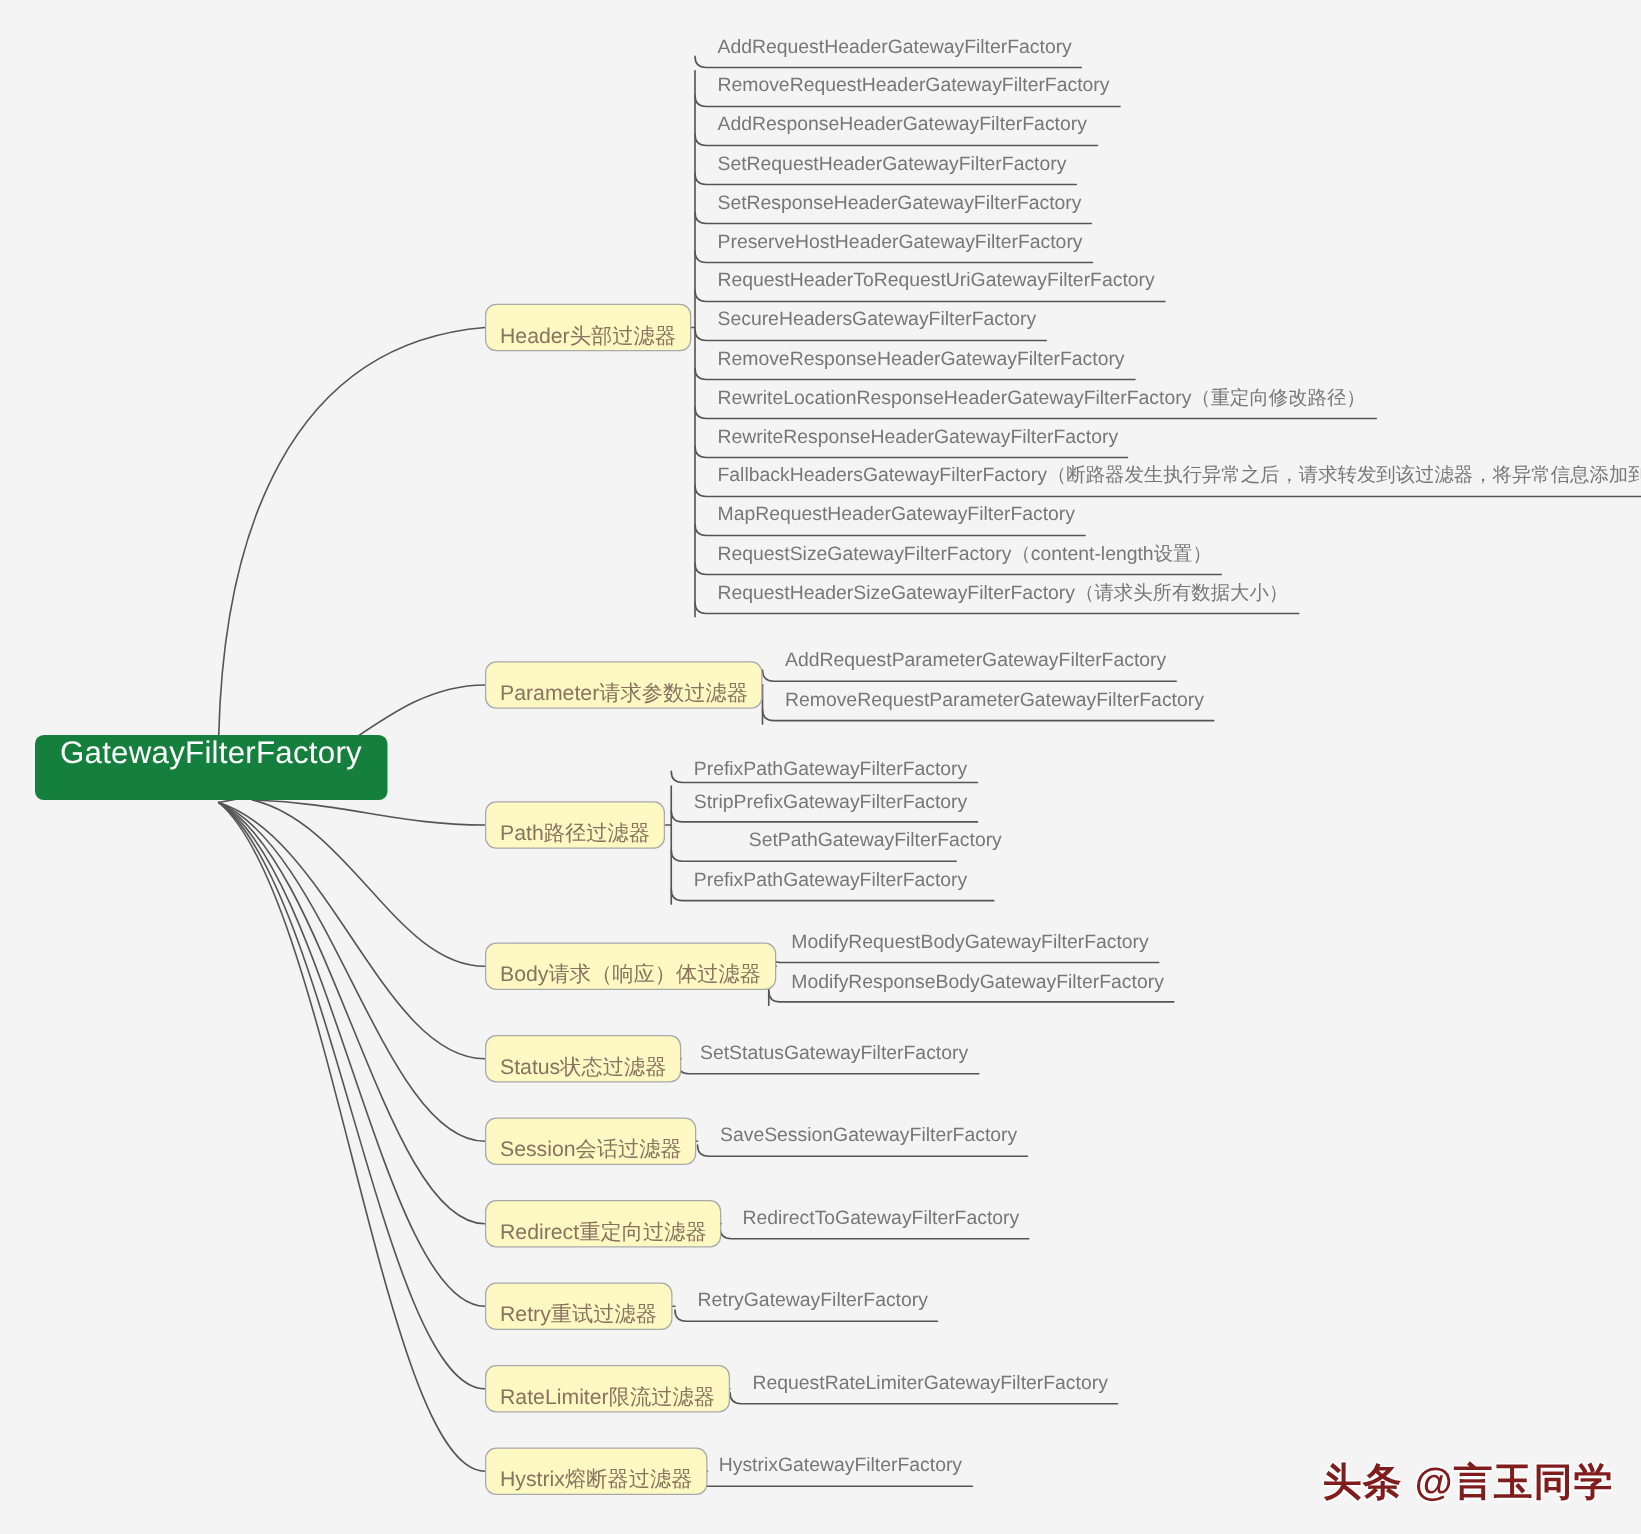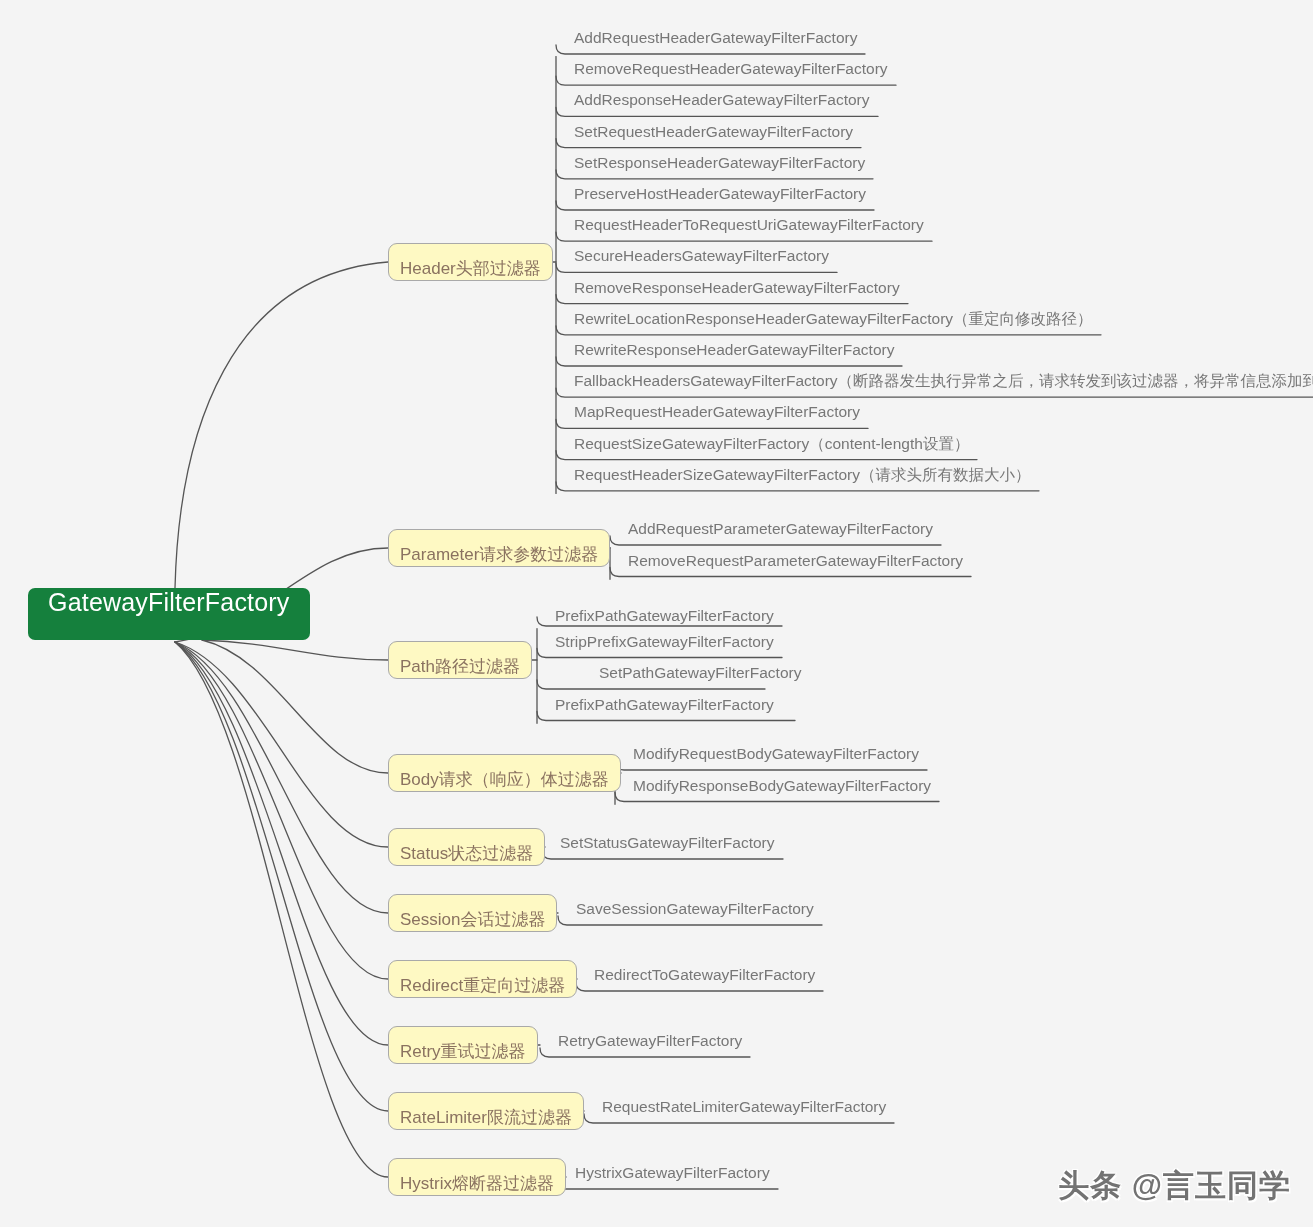--- a/index.html
+++ b/index.html
@@ -77,21 +77,21 @@
   }
   .leaf .leaf-text { line-height: 20px; }
 
   
   .watermark {
     position: absolute;
     right: 22px;
     bottom: 20px;
     font-size: 31px;
     font-weight: bold;
-    color: #737373;
+    color: #7f1d1d;
     letter-spacing: 1px;
     text-shadow: 1.5px 1.5px 0 #ffffff, -1px -1px 0 #ffffff,
                  1.5px -1px 0 #ffffff, -1px 1.5px 0 #ffffff;
     white-space: nowrap;
   }
 </style>
 </head>
 <body>
 
 <div id="canvas">

